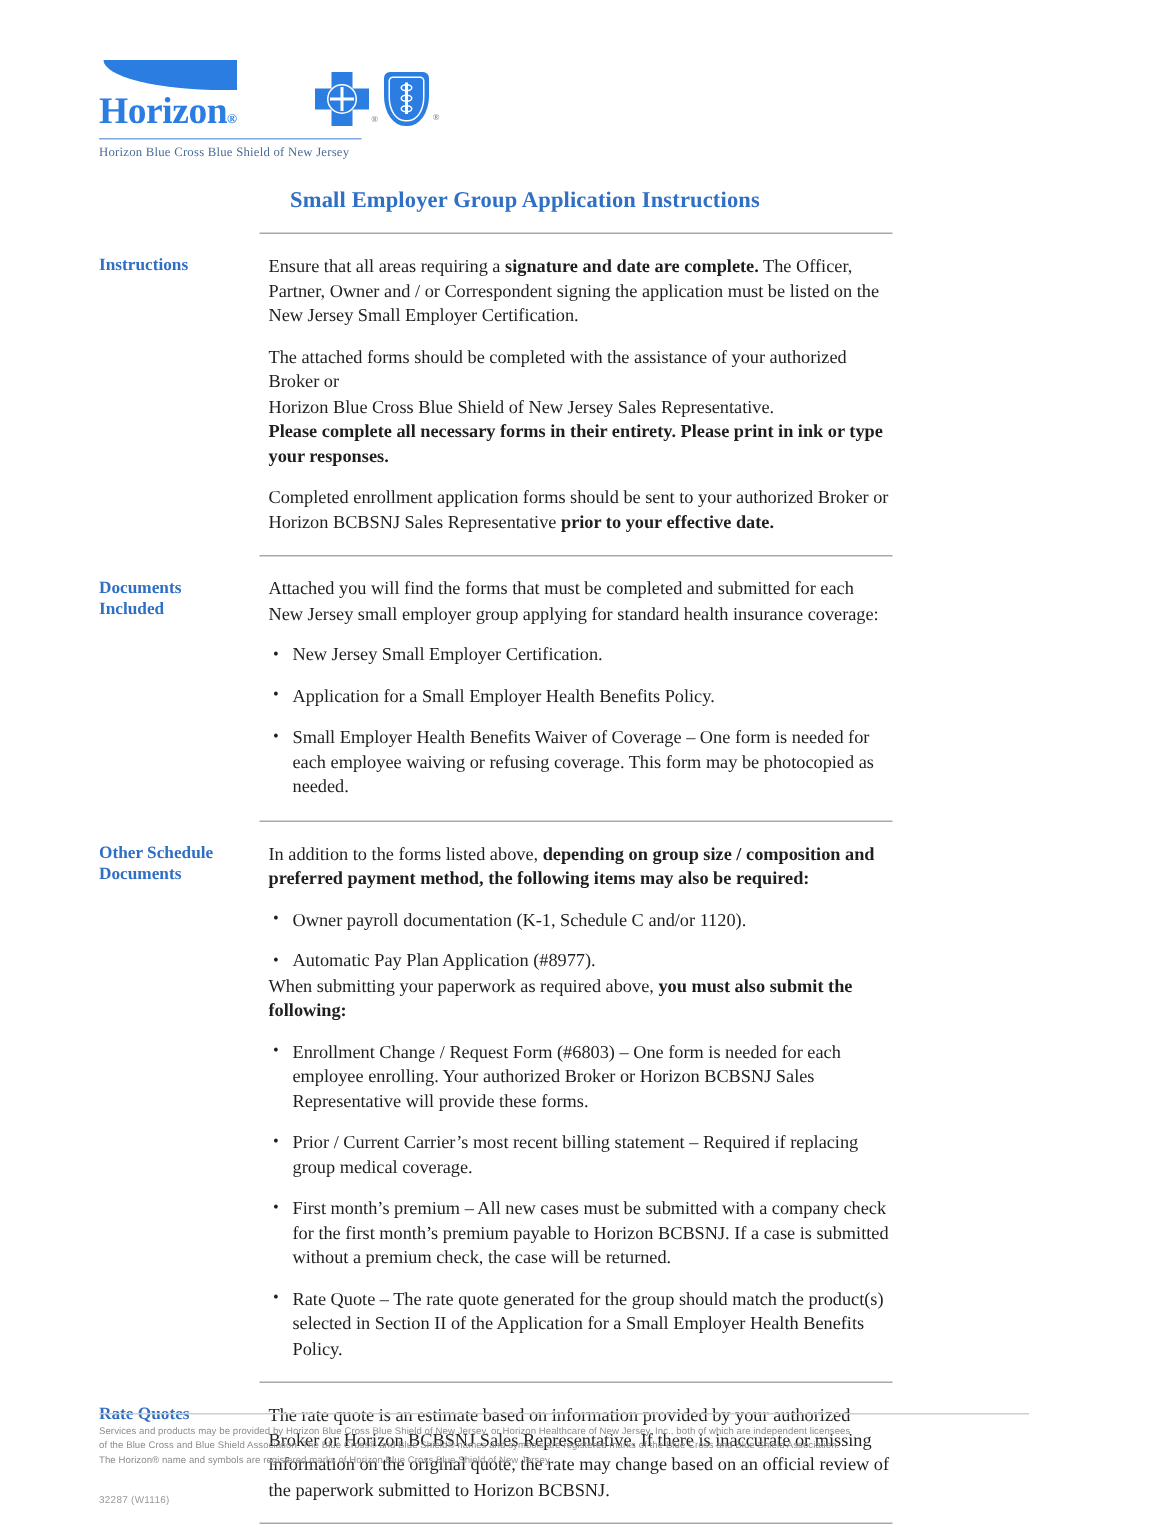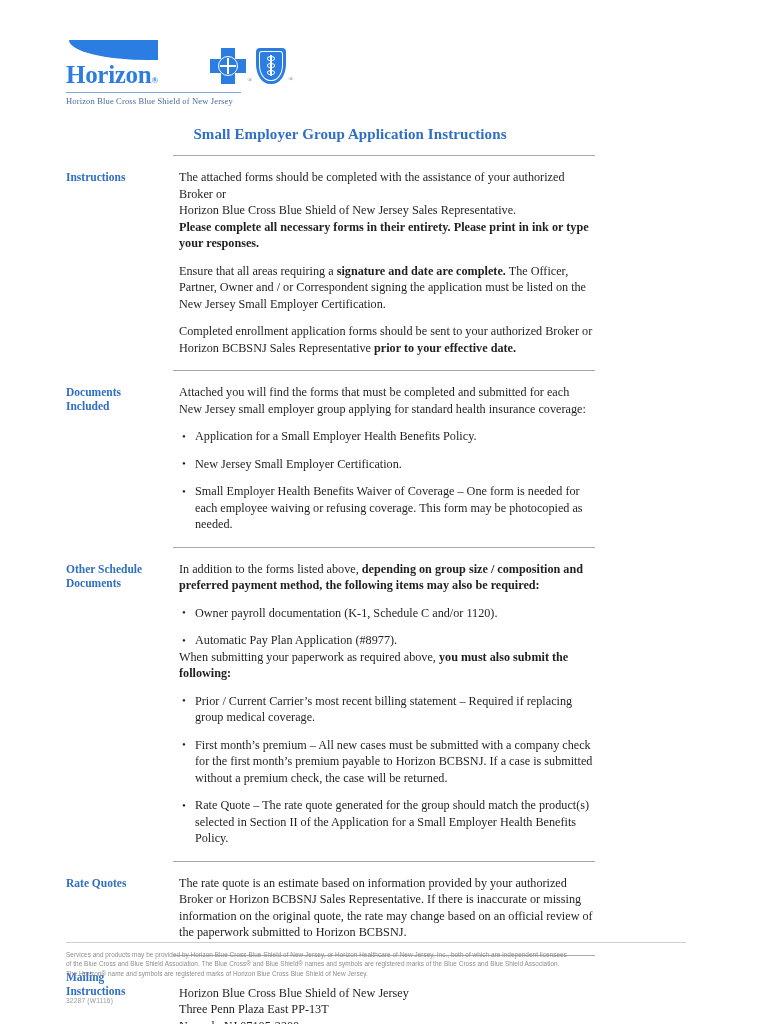--- a/index.html
+++ b/index.html
@@ -311,62 +311,63 @@
 </div>
 
 <div class="doc">
 
   <div class="title">Small Employer Group Application Instructions</div>
   <div class="rule title-rule"></div>
 
   <div class="section">
     <div class="sec-label">Instructions</div>
     <div class="sec-body">
+      <p><span>Ensure that all areas requiring a </span><b>signature and date are complete.</b><span>  The Officer, Partner, Owner and / or Correspondent signing the application must be listed on the New Jersey Small Employer Certification.</span></p>
       <p>
         <span>The attached forms should be completed with the assistance of your authorized Broker or</span><br>
         <span>Horizon Blue Cross Blue Shield of New Jersey Sales Representative.</span><br>
         <b>Please complete all necessary forms in their entirety.  Please print in ink or type your responses.</b>
       </p>
-      <p><span>Ensure that all areas requiring a </span><b>signature and date are complete.</b><span>  The Officer, Partner, Owner and / or Correspondent signing the application must be listed on the New Jersey Small Employer Certification.</span></p>
       <p><span>Completed enrollment application forms should be sent to your authorized Broker or Horizon BCBSNJ Sales Representative </span><b>prior to your effective date.</b></p>
     </div>
   </div>
 
   <div class="rule" style="margin-top:14px"></div>
 
   <div class="section">
     <div class="sec-label">
       <span>Documents</span><br>
       <span>Included</span>
     </div>
     <div class="sec-body">
       <p>Attached you will find the forms that must be completed and submitted for each New Jersey small employer group applying for standard health insurance coverage:</p>
       <ul class="bullets">
+        <li>New Jersey Small Employer Certification.</li>
         <li>Application for a Small Employer Health Benefits Policy.</li>
-        <li>New Jersey Small Employer Certification.</li>
         <li>Small Employer Health Benefits Waiver of Coverage – One form is needed for each employee waiving or refusing coverage.  This form may be photocopied as needed.</li>
       </ul>
     </div>
   </div>
 
   <div class="rule" style="margin-top:14px"></div>
 
   <div class="section">
     <div class="sec-label">
       <span>Other Schedule</span><br>
       <span>Documents</span>
     </div>
     <div class="sec-body">
       <p><span>In addition to the forms listed above, </span><b>depending on group size / composition and preferred payment method, the following items may also be required:</b></p>
       <ul class="bullets">
         <li>Owner payroll documentation (K-1, Schedule C and/or 1120).</li>
         <li>Automatic Pay Plan Application (#8977).</li>
       </ul>
       <p class="spacer-block"><span>When submitting your paperwork as required above, </span><b>you must also submit the following:</b></p>
       <ul class="bullets">
+        <li>Enrollment Change / Request Form (#6803) – One form is needed for each employee enrolling.  Your authorized Broker or Horizon BCBSNJ Sales Representative will provide these forms.</li>
         <li>Prior / Current Carrier’s most recent billing statement – Required if replacing group medical coverage.</li>
         <li>First month’s premium – All new cases must be submitted with a company check for the first month’s premium payable to Horizon BCBSNJ.  If a case is submitted without a premium check, the case will be returned.</li>
         <li>Rate Quote – The rate quote generated for the group should match the product(s) selected in Section II of the Application for a Small Employer Health Benefits Policy.</li>
       </ul>
     </div>
   </div>
 
   <div class="rule" style="margin-top:14px"></div>
 
   <div class="section">

